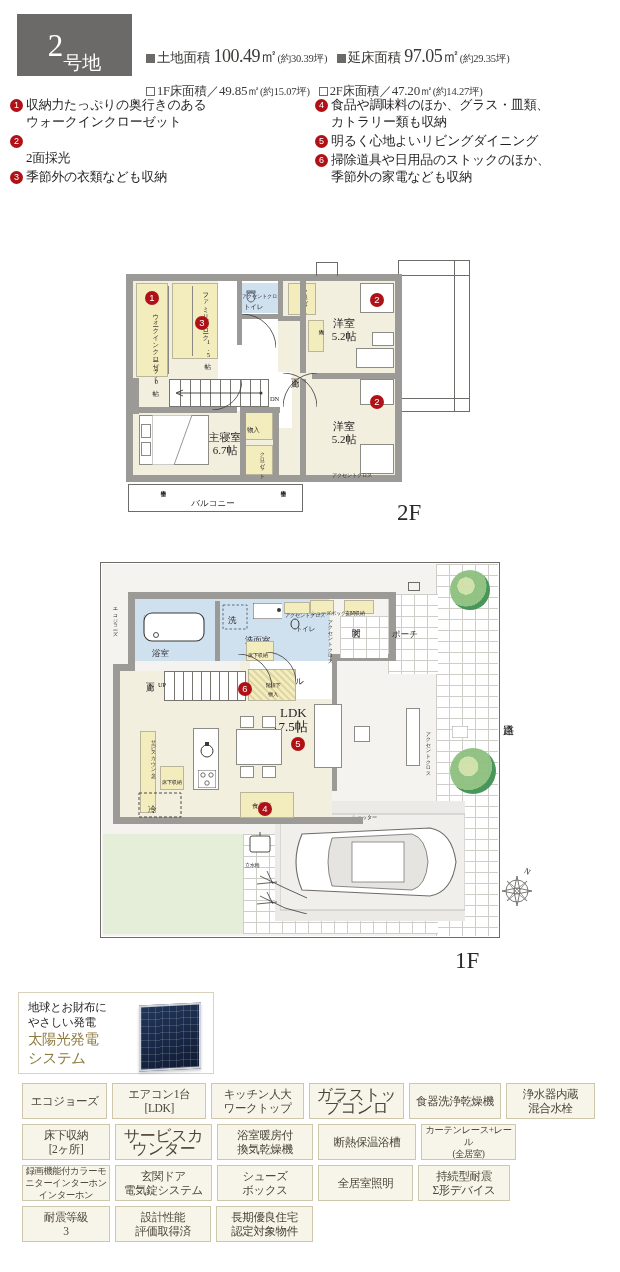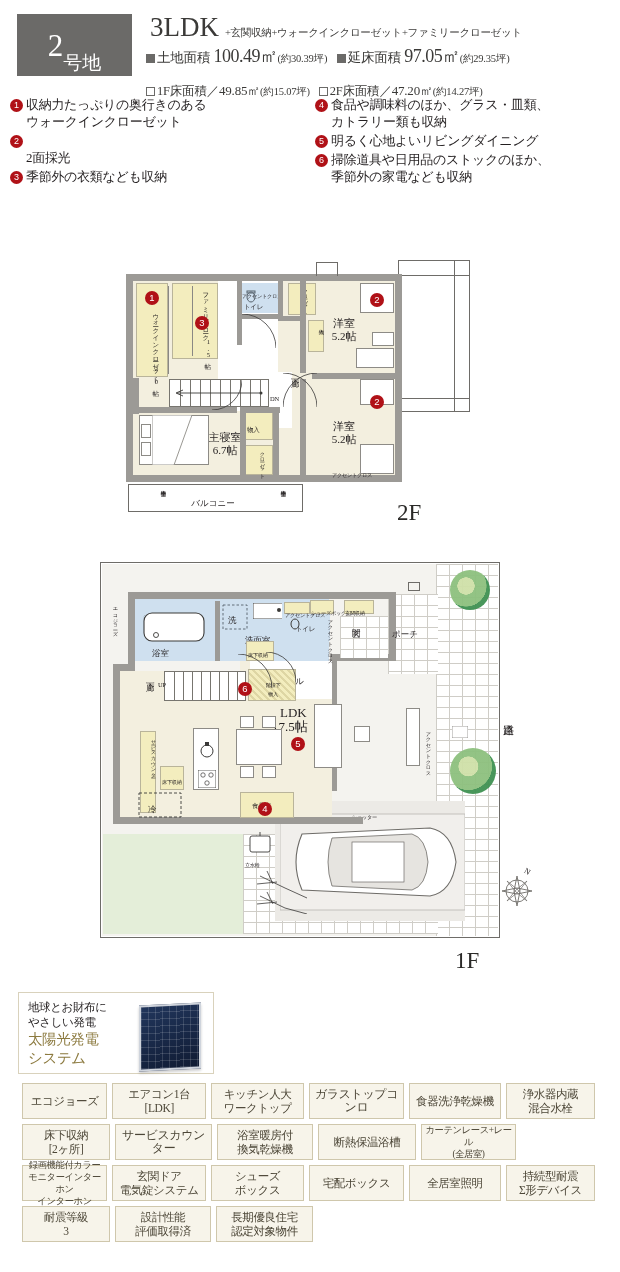--- a/index.html
+++ b/index.html
@@ -114,37 +114,33 @@
     text-align:center;line-height:14px;box-sizing:border-box;padding:0 2px;
     font-size:11.5px;letter-spacing:-0.4px;
   }
   .spec-cell.w1{width:88px;}
   .spec-cell.w2{width:97px;}
   .spec-cell.w3{width:96px;}
   .spec-cell.w4{width:98px;}
   .spec-cell.w5{width:95px;}
   .spec-cell.w6{width:92px;}
   .spec-cell.tiny-t{font-size:9.3px;line-height:12px;}
-  .spec-cell.sm-t{font-size:12px;line-height:13px;text-align:center;}
+  .spec-cell.sm-t{font-size:16px;line-height:13px;text-align:center;}
 </style>
 </head>
 <body>
 
 <div class="page">
 
   <div class="header">
     <div class="lot-badge">
       <span class="num">2</span>
       <span class="suffix">号地</span>
     </div>
 
-    <div class="plan-type-row">
-      <span class="plan-type">3LDK</span>
-      <span class="plan-extra">+玄関収納+ウォークインクローゼット+ファミリークローゼット</span>
-    </div>
 
     <div class="area-line l1">
       <span class="sq"></span><span>土地面積</span>
       <span class="big-num">100.49</span><span class="big-num">㎡</span><span class="small-paren">(約30.39坪)</span>
       &nbsp;&nbsp;<span class="sq"></span><span>延床面積</span>
       <span class="big-num">97.05</span><span class="big-num">㎡</span><span class="small-paren">(約29.35坪)</span>
     </div>
 
     <div class="area-line l2">
       <span class="sq hollow"></span><span>1F床面積／</span><span class="mid-num">49.85㎡</span><span class="small-paren">(約15.07坪)</span>
@@ -522,21 +518,20 @@
         <div class="spec-cell w1">床下収納<br>[2ヶ所]</div>
         <div class="spec-cell w2 sm-t">サービスカウンター</div>
         <div class="spec-cell w3">浴室暖房付<br>換気乾燥機</div>
         <div class="spec-cell w4">断熱保温浴槽</div>
         <div class="spec-cell w5 tiny-t">カーテンレース+レール<br>(全居室)</div>
       </div>
       <div class="spec-row">
         <div class="spec-cell w1 tiny-t">録画機能付カラーモニターインターホン<br>インターホン</div>
         <div class="spec-cell w2">玄関ドア<br>電気錠システム</div>
         <div class="spec-cell w3">シューズ<br>ボックス</div>
-        <div class="spec-cell w4">宅配ボックス</div>
         <div class="spec-cell w5">全居室照明</div>
         <div class="spec-cell w6">持続型耐震<br>Σ形デバイス</div>
       </div>
       <div class="spec-row">
         <div class="spec-cell w1">耐震等級<br>3</div>
         <div class="spec-cell w3">設計性能<br>評価取得済</div>
         <div class="spec-cell w2">長期優良住宅<br>認定対象物件</div>
       </div>
     </div>
 

